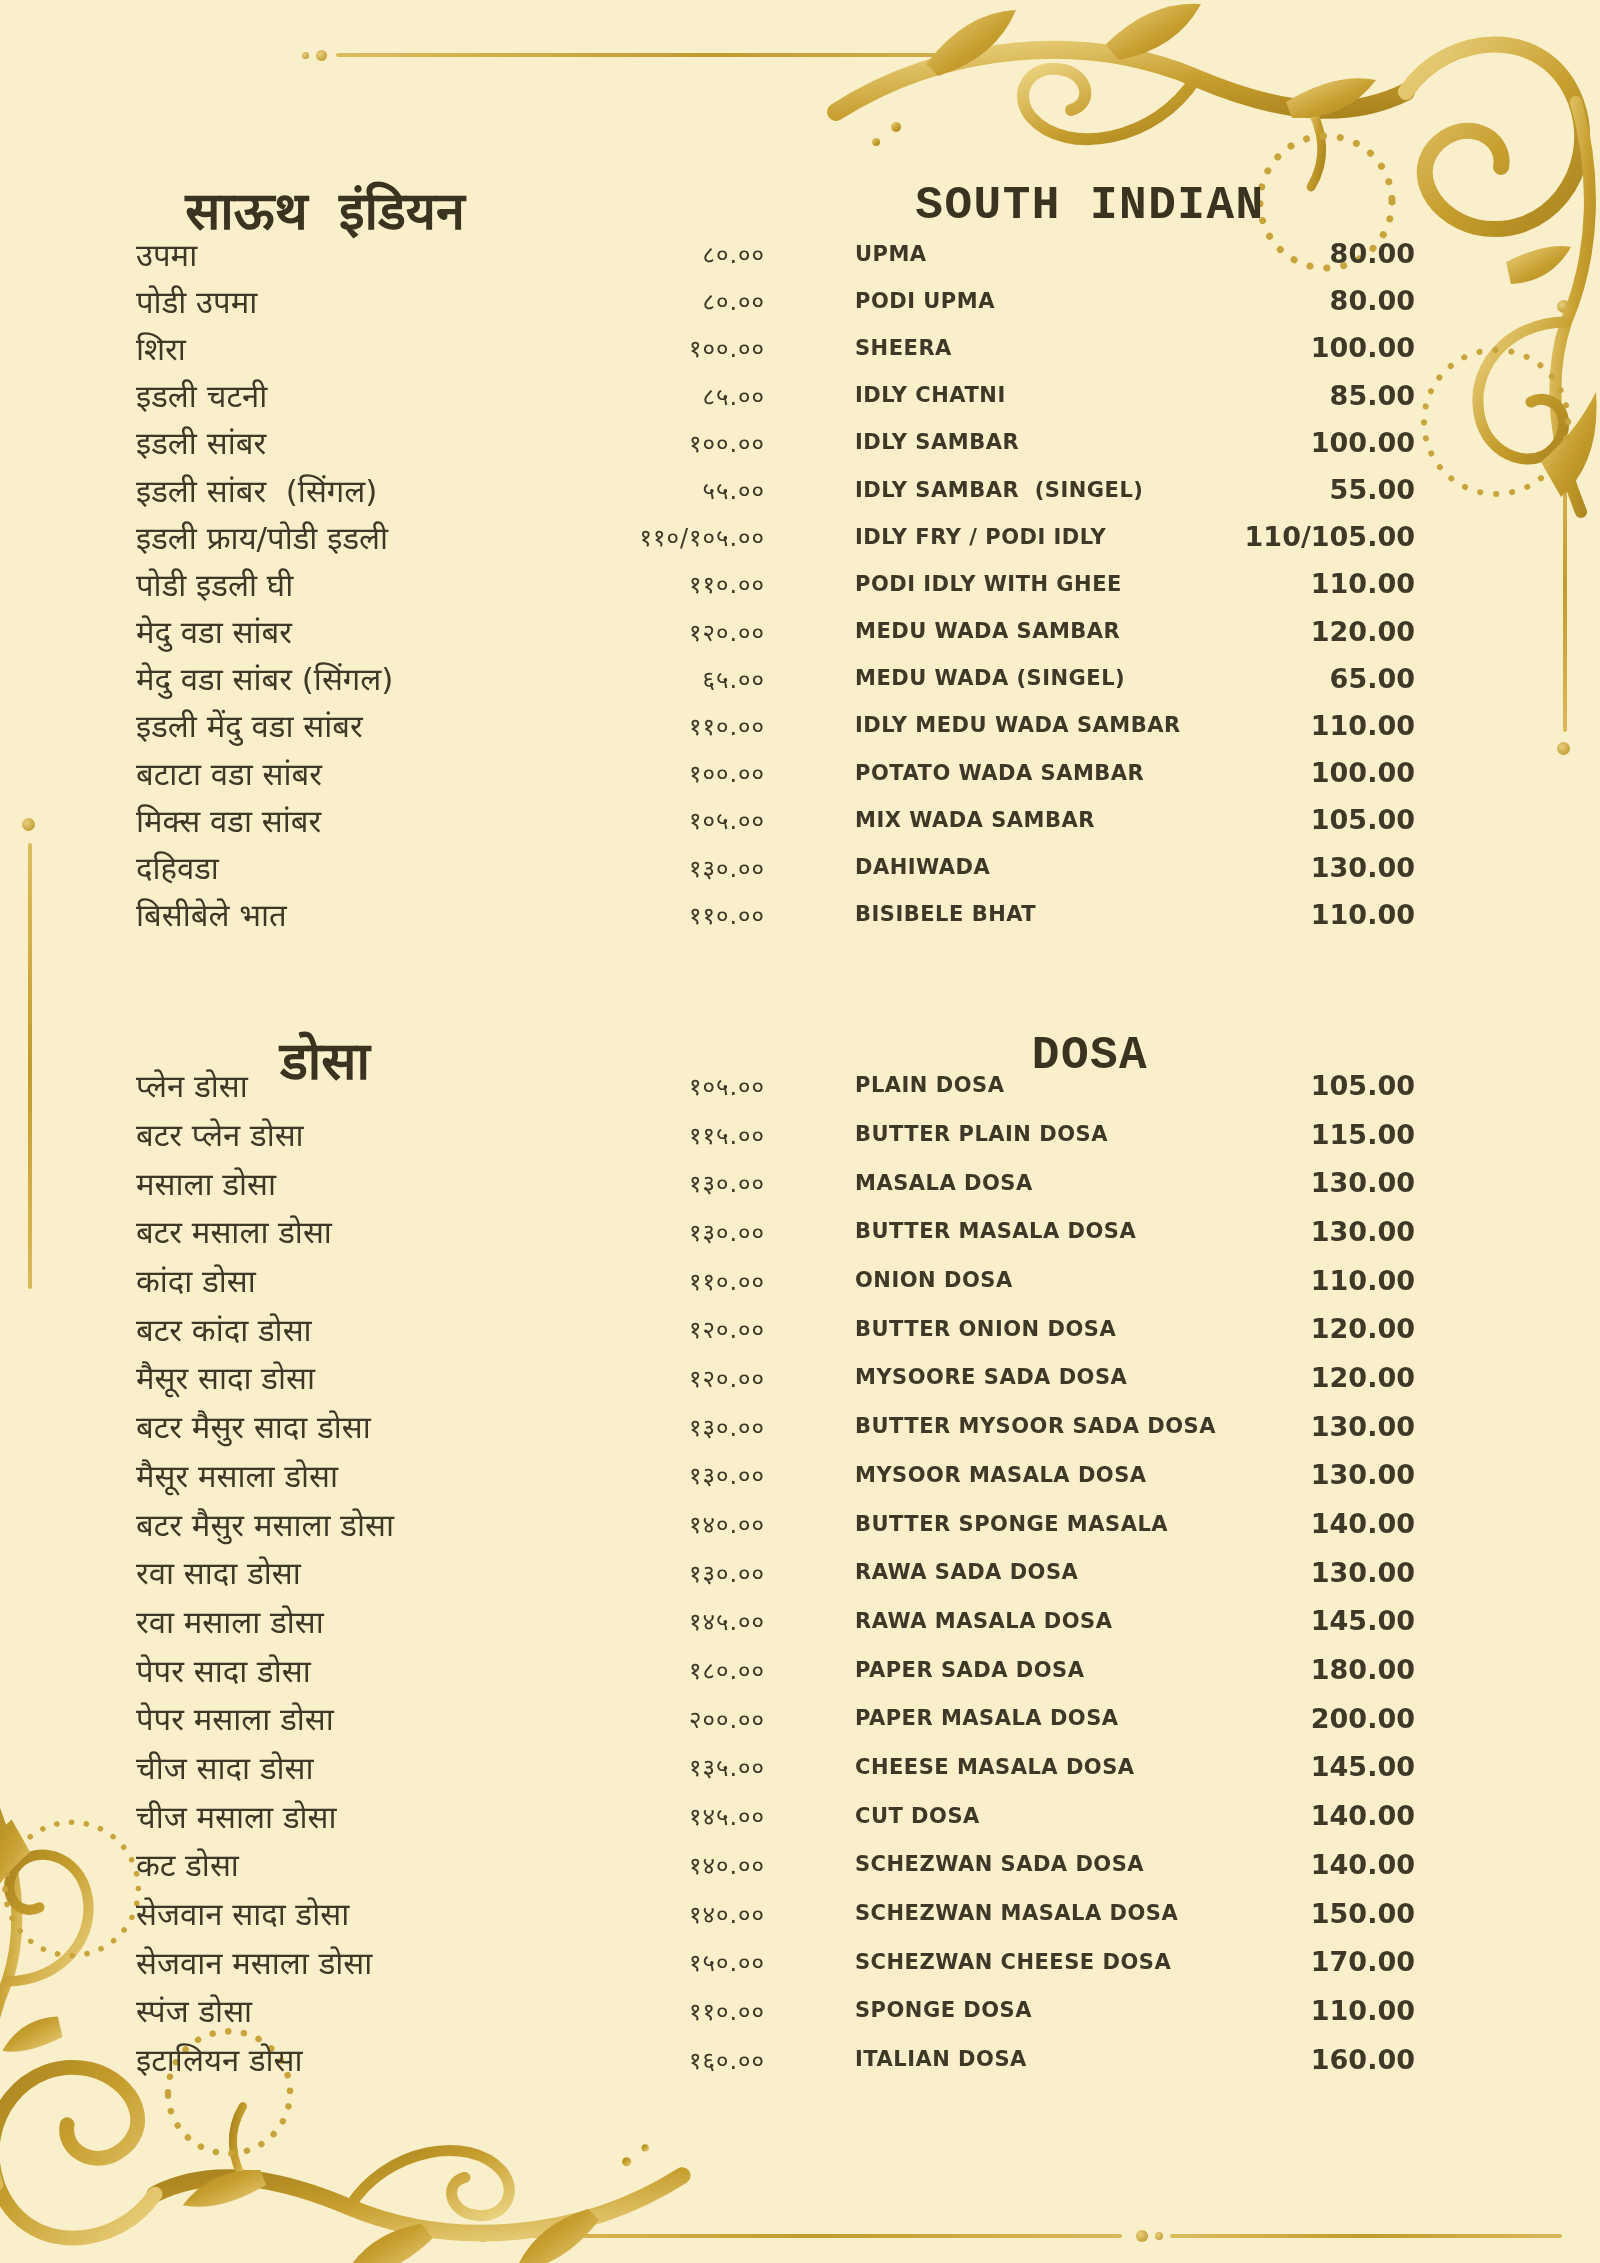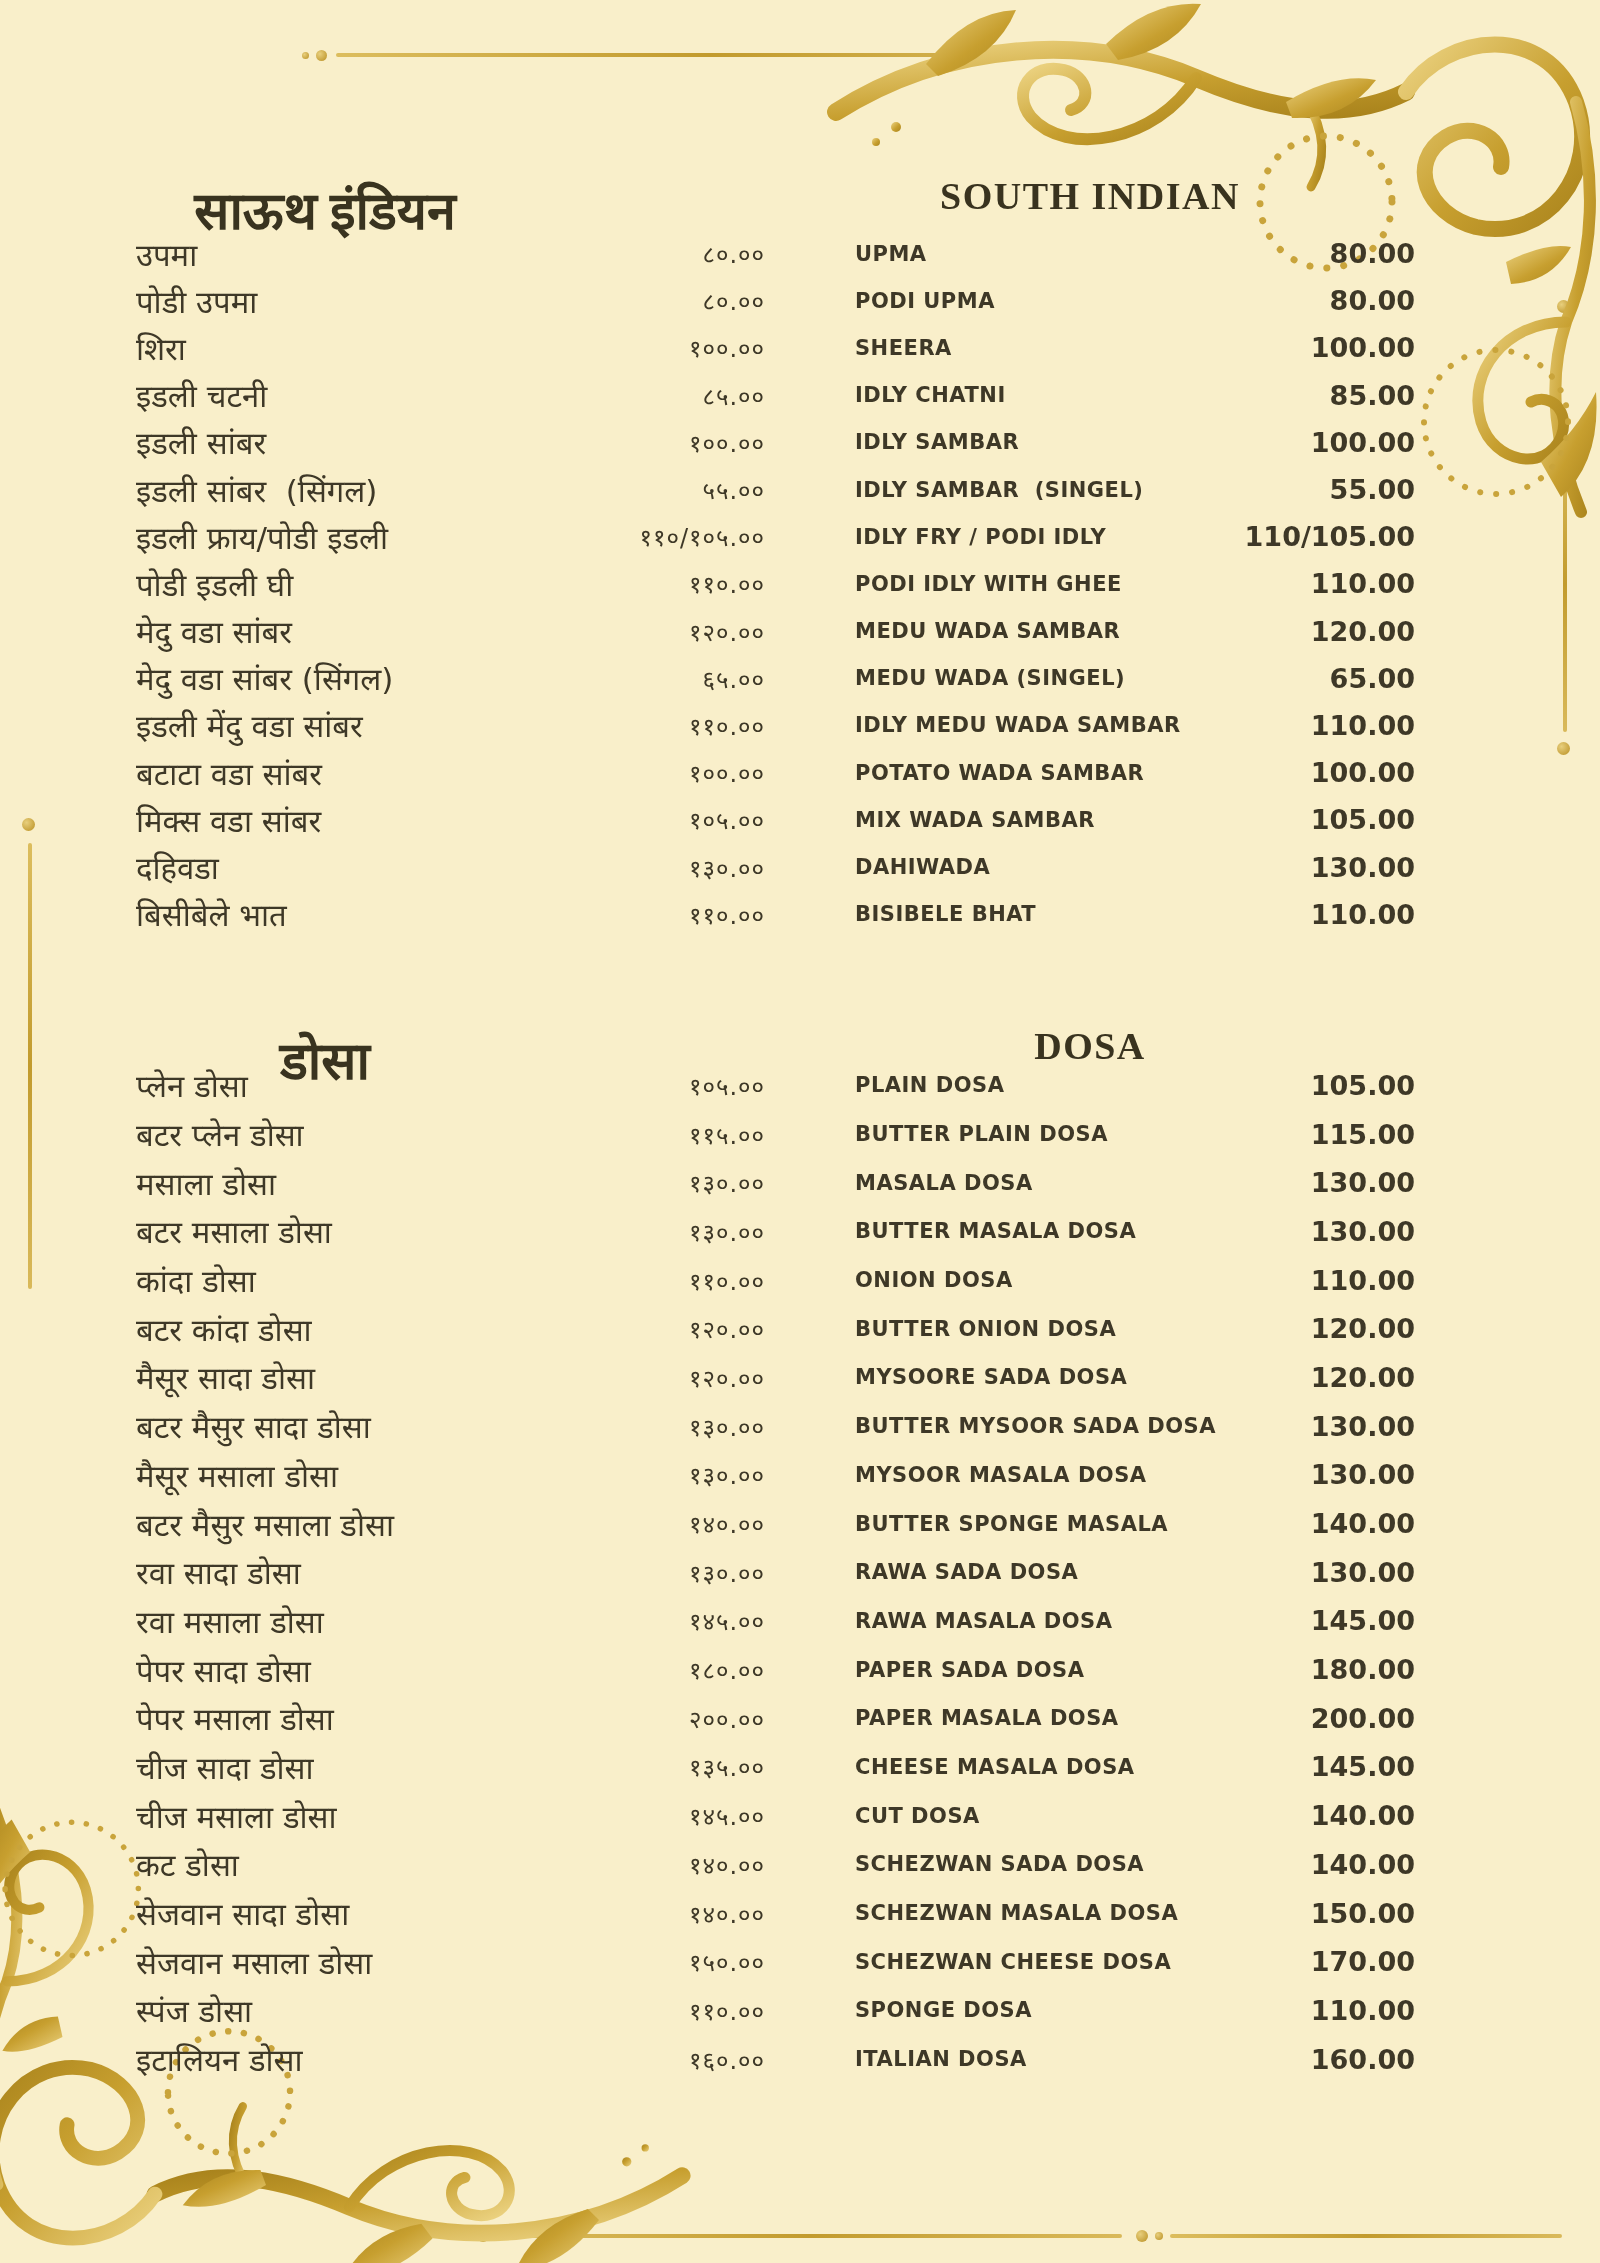--- a/index.html
+++ b/index.html
@@ -4,22 +4,22 @@
 <style>
   html,body{margin:0;padding:0;background:#6b6557;}
   .page{
     position:relative;width:1600px;height:2263px;margin:0 auto;
     background:#f9efca;overflow:hidden;
     font-family:"DejaVu Sans","Liberation Sans",sans-serif;
     color:#3e3827;
   }
   
   .title{position:absolute;text-align:center;font-weight:bold;color:#39331f;}
-  .hindi-title{font-family:Liberation Serif, serif;font-size:52px;}
-  .english-title{font-family:Liberation Serif, serif;font-size:38px;letter-spacing:1.5px;}
+  .hindi-title{font-family:Liberation Mono, monospace;font-size:52px;}
+  .english-title{font-family:Liberation Mono, monospace;font-size:46px;letter-spacing:1.5px;}
   #title-hi-1{left:115px;top:130px;width:420px;}
   #title-en-1{left:855px;top:142px;width:470px;}
   #title-hi-2{left:115px;top:980px;width:420px;}
   #title-en-2{left:855px;top:992px;width:470px;}
 
   .col{position:absolute;display:flex;flex-direction:column;}
   #rows-hi-1{left:115px;top:230px;width:650px;}
   #rows-en-1{left:855px;top:230px;width:560px;}
   #rows-hi-2{left:115px;top:1061px;width:650px;}
   #rows-en-2{left:855px;top:1061px;width:560px;}

